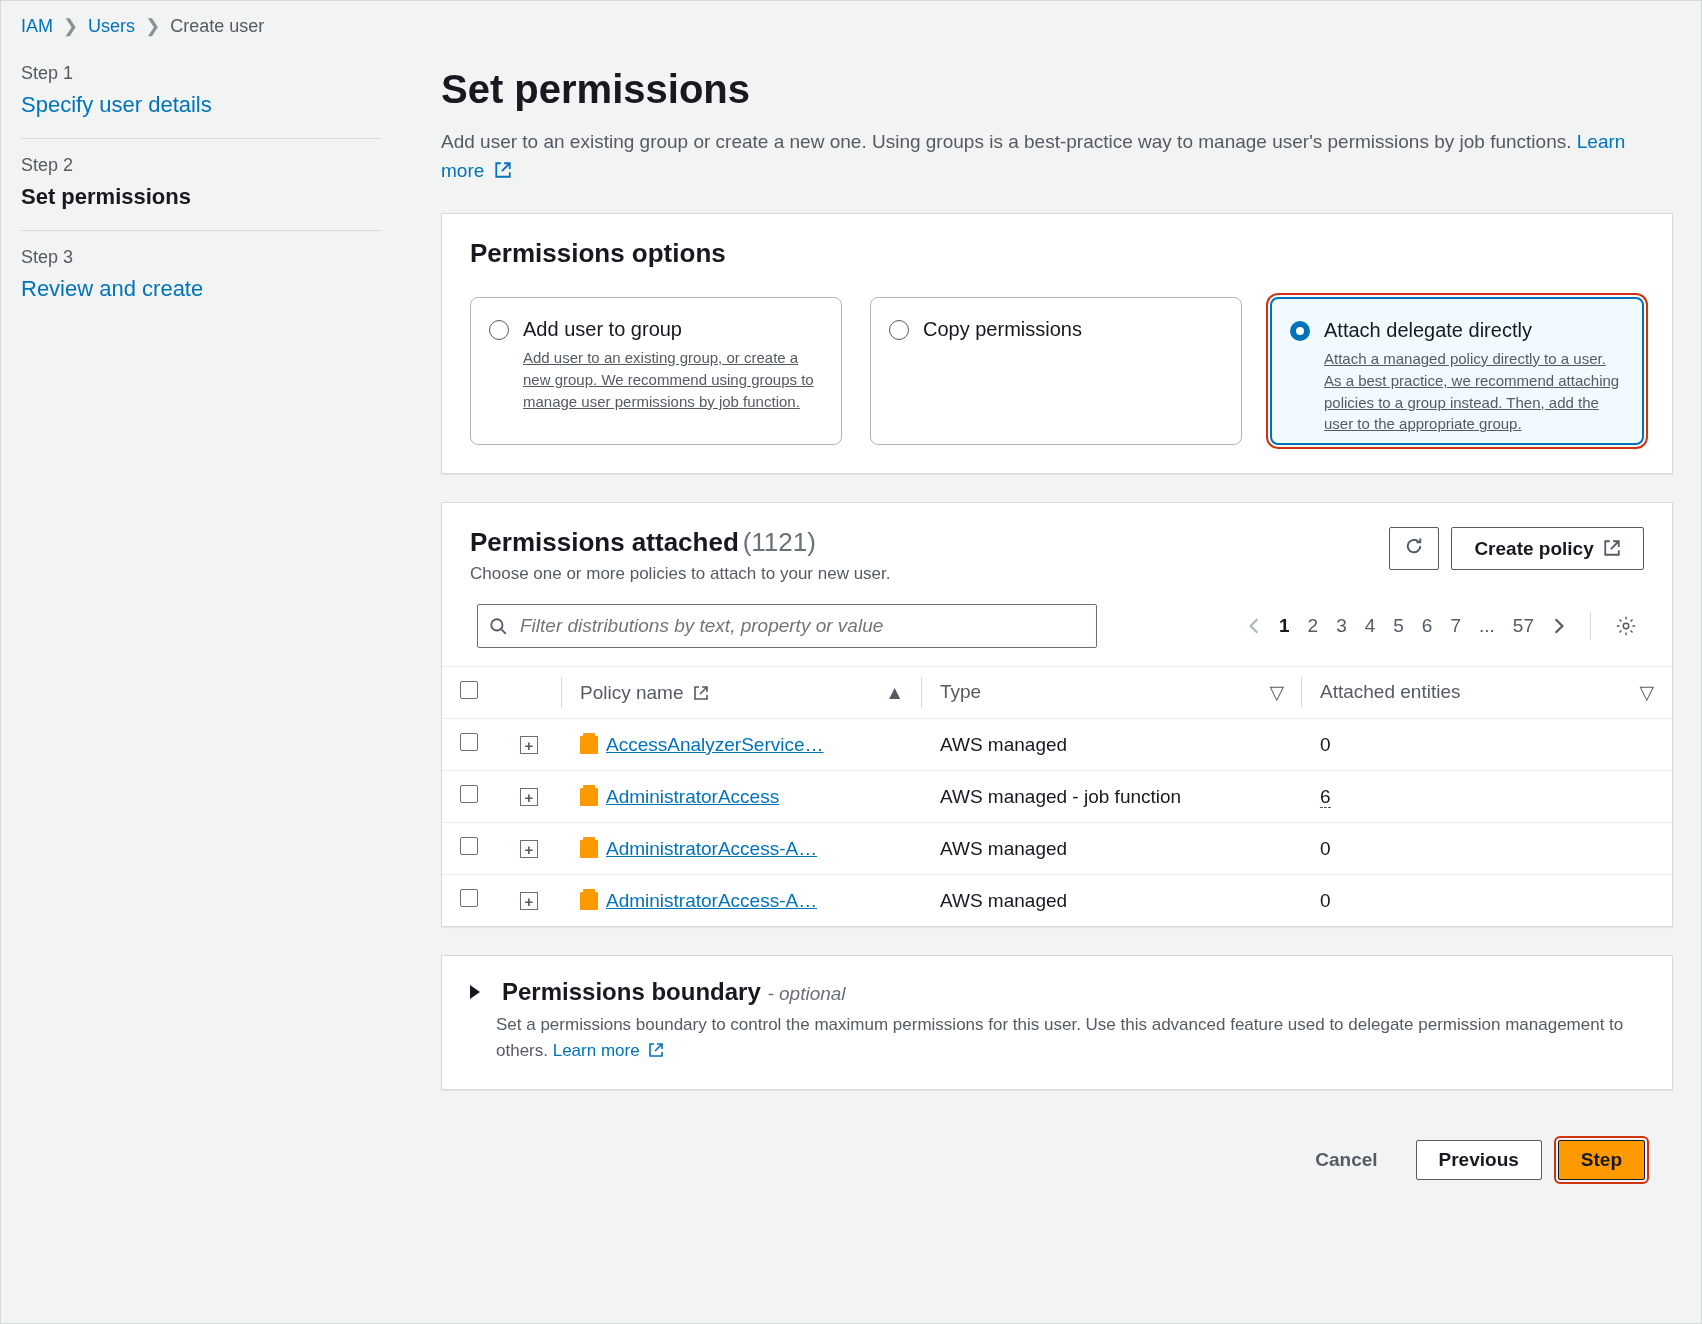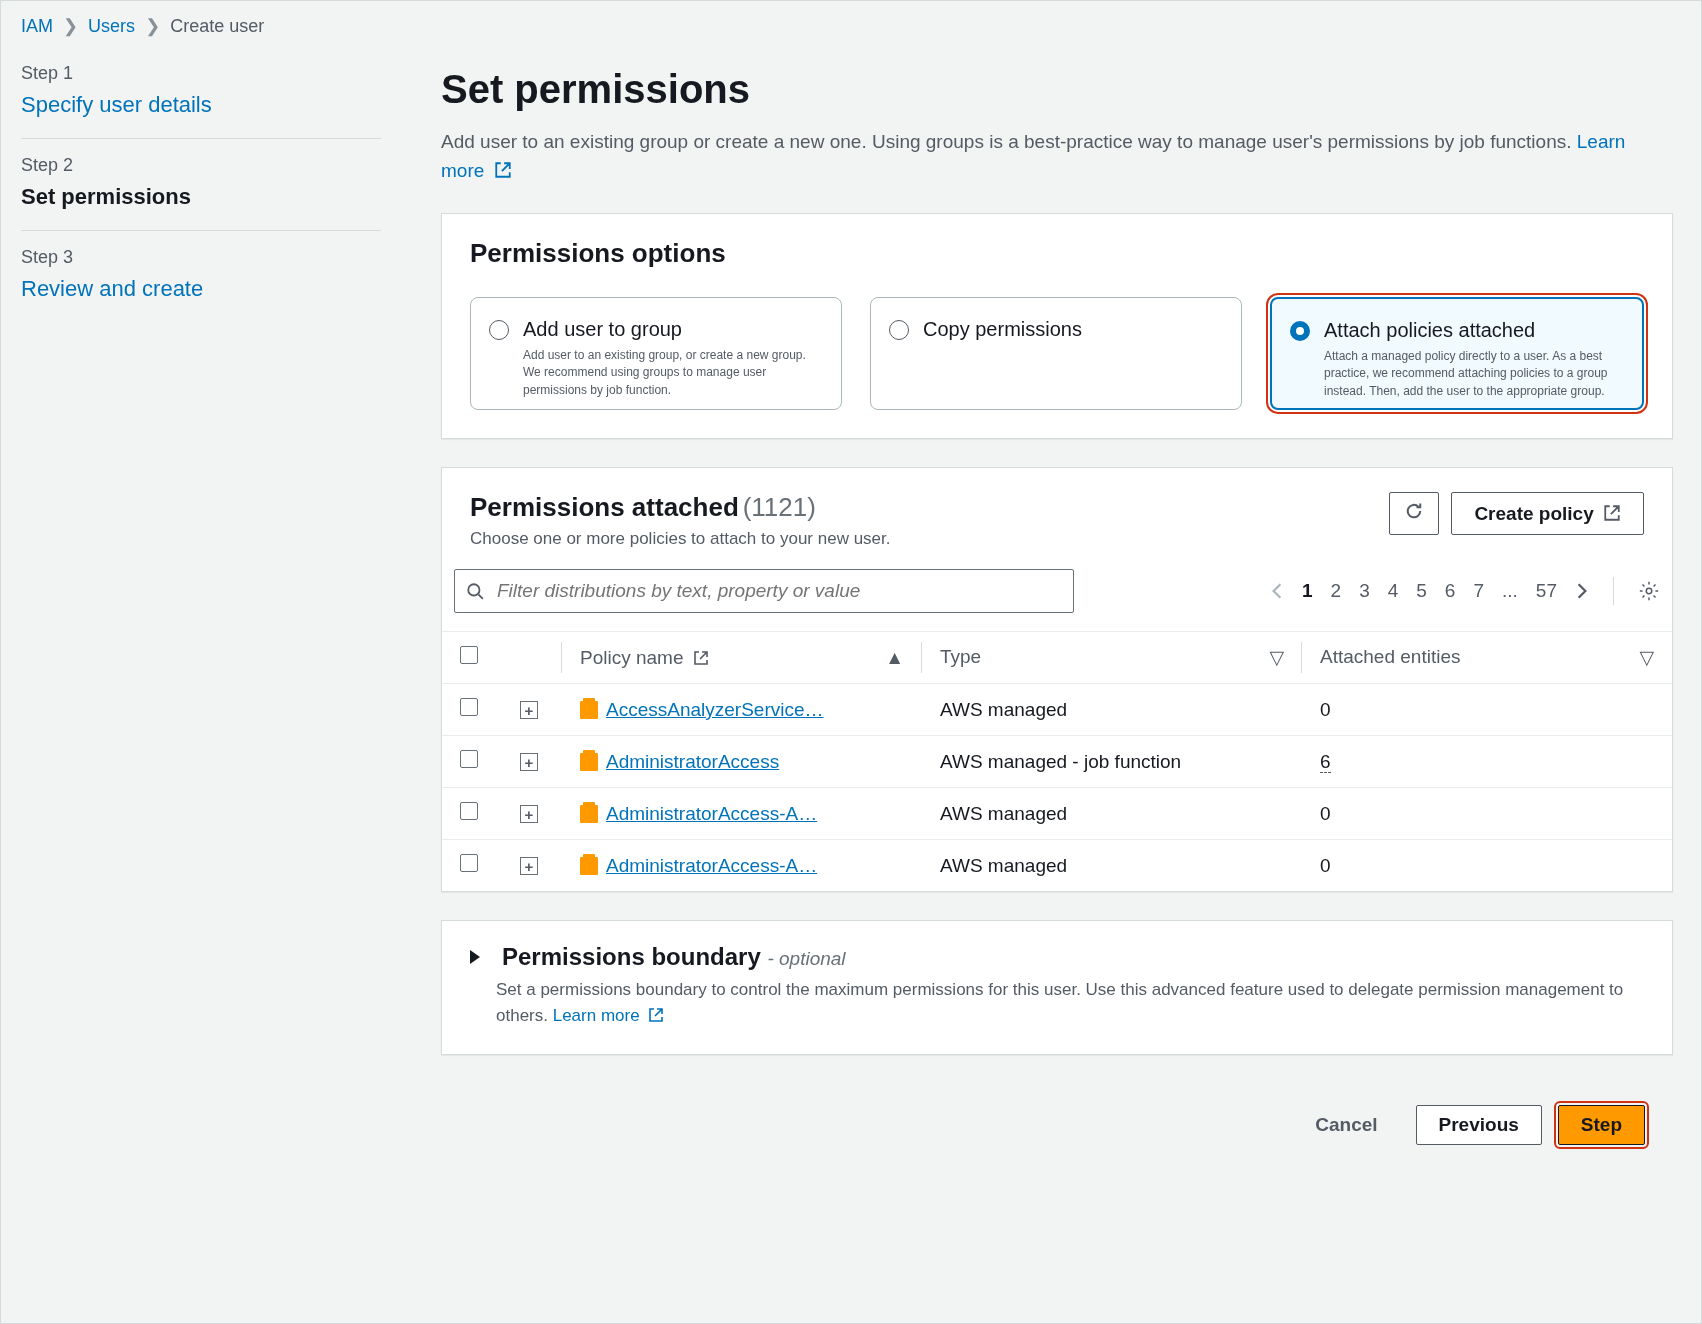--- a/index.html
+++ b/index.html
@@ -35,32 +35,32 @@
 .panel-header h2 { font-size: 26px; font-weight: 700; }
 .panel-sub { color: #545b64; font-size: 17px; margin-top: 6px; }
 .panel-body { padding: 20px 28px 28px; }
 
 .options { display: flex; gap: 28px; }
 .option { flex: 1; border: 1px solid #aab7b8; border-radius: 8px; padding: 20px 20px 8px 52px; position: relative; background:#fff; cursor: pointer; }
 .option.selected { border: 2px solid #0073bb; background: #f1faff; outline: 2px solid #d13212; outline-offset: 2px; }
 .option .radio { position: absolute; left: 18px; top: 22px; width: 20px; height: 20px; border: 1px solid #545b64; border-radius: 50%; background:#fff; }
 .option.selected .radio { border: 6px solid #0073bb; }
 .option-title { font-size: 20px; font-weight: 500; margin-bottom: 6px; }
-.option-desc { color: #545b64; font-size: 12px; line-height: 1.45; }
+.option-desc { color: #545b64; font-size: 15px; line-height: 1.45; text-decoration: underline; }
 
 .policies-header { display: flex; align-items: flex-start; justify-content: space-between; padding: 24px 28px 8px; }
 .policies-title { font-size: 26px; font-weight: 700; }
 .policies-count { color: #687078; font-weight: 400; }
 .policies-actions { display:flex; gap: 12px; }
 .btn { background: #fff; border: 1px solid #545b64; border-radius: 2px; padding: 8px 22px; font-size: 19px; font-weight: 700; cursor: pointer; color: #16191f; }
 .btn.icon { padding: 8px 14px; }
 .btn.primary { background: #ff9900; border-color: #16191f; color: #16191f; outline: 2px solid #d13212; outline-offset: 2px; }
 .btn.link { color: #545b64; border: none; background: none; font-weight: 700; }
 
-.toolbar { display:flex; align-items:center; padding: 12px 12px 18px; gap: 16px; }
+.toolbar { display:flex; align-items:center; padding: 12px 35px 18px; gap: 16px; }
 .search { flex: 0 0 620px; position: relative; }
 .search input { width: 100%; padding: 10px 12px 10px 42px; border: 1px solid #687078; border-radius: 2px; font-size: 19px; font-style: italic; color: #687078; }
 .search .sicon { position:absolute; left: 12px; top: 50%; transform: translateY(-50%); }
 .pager { display:flex; align-items:center; gap: 18px; font-size: 19px; color:#545b64; margin-left:auto; }
 .pager .pg { cursor:pointer; }
 .pager .pg.active { font-weight: 700; color:#16191f; }
 .pager .sepv { width:1px; height:28px; background:#d5dbdb; margin: 0 6px; }
 .gear { cursor:pointer; }
 
 table { width: 100%; border-collapse: collapse; }
@@ -136,21 +136,21 @@
               <span class="radio"></span>
               <div class="option-title">Add user to group</div>
               <div class="option-desc">Add user to an existing group, or create a new group. We recommend using groups to manage user permissions by job function.</div>
             </div>
             <div class="option">
               <span class="radio"></span>
               <div class="option-title">Copy permissions</div>
             </div>
             <div class="option selected">
               <span class="radio"></span>
-              <div class="option-title">Attach policies attached</div>
+              <div class="option-title">Attach delegate directly</div>
               <div class="option-desc">Attach a managed policy directly to a user. As a best practice, we recommend attaching policies to a group instead. Then, add the user to the appropriate group.</div>
             </div>
           </div>
         </div>
       </div>
 
       <div class="panel">
         <div class="policies-header">
           <div>
             <span class="policies-title">Permissions attached</span>

